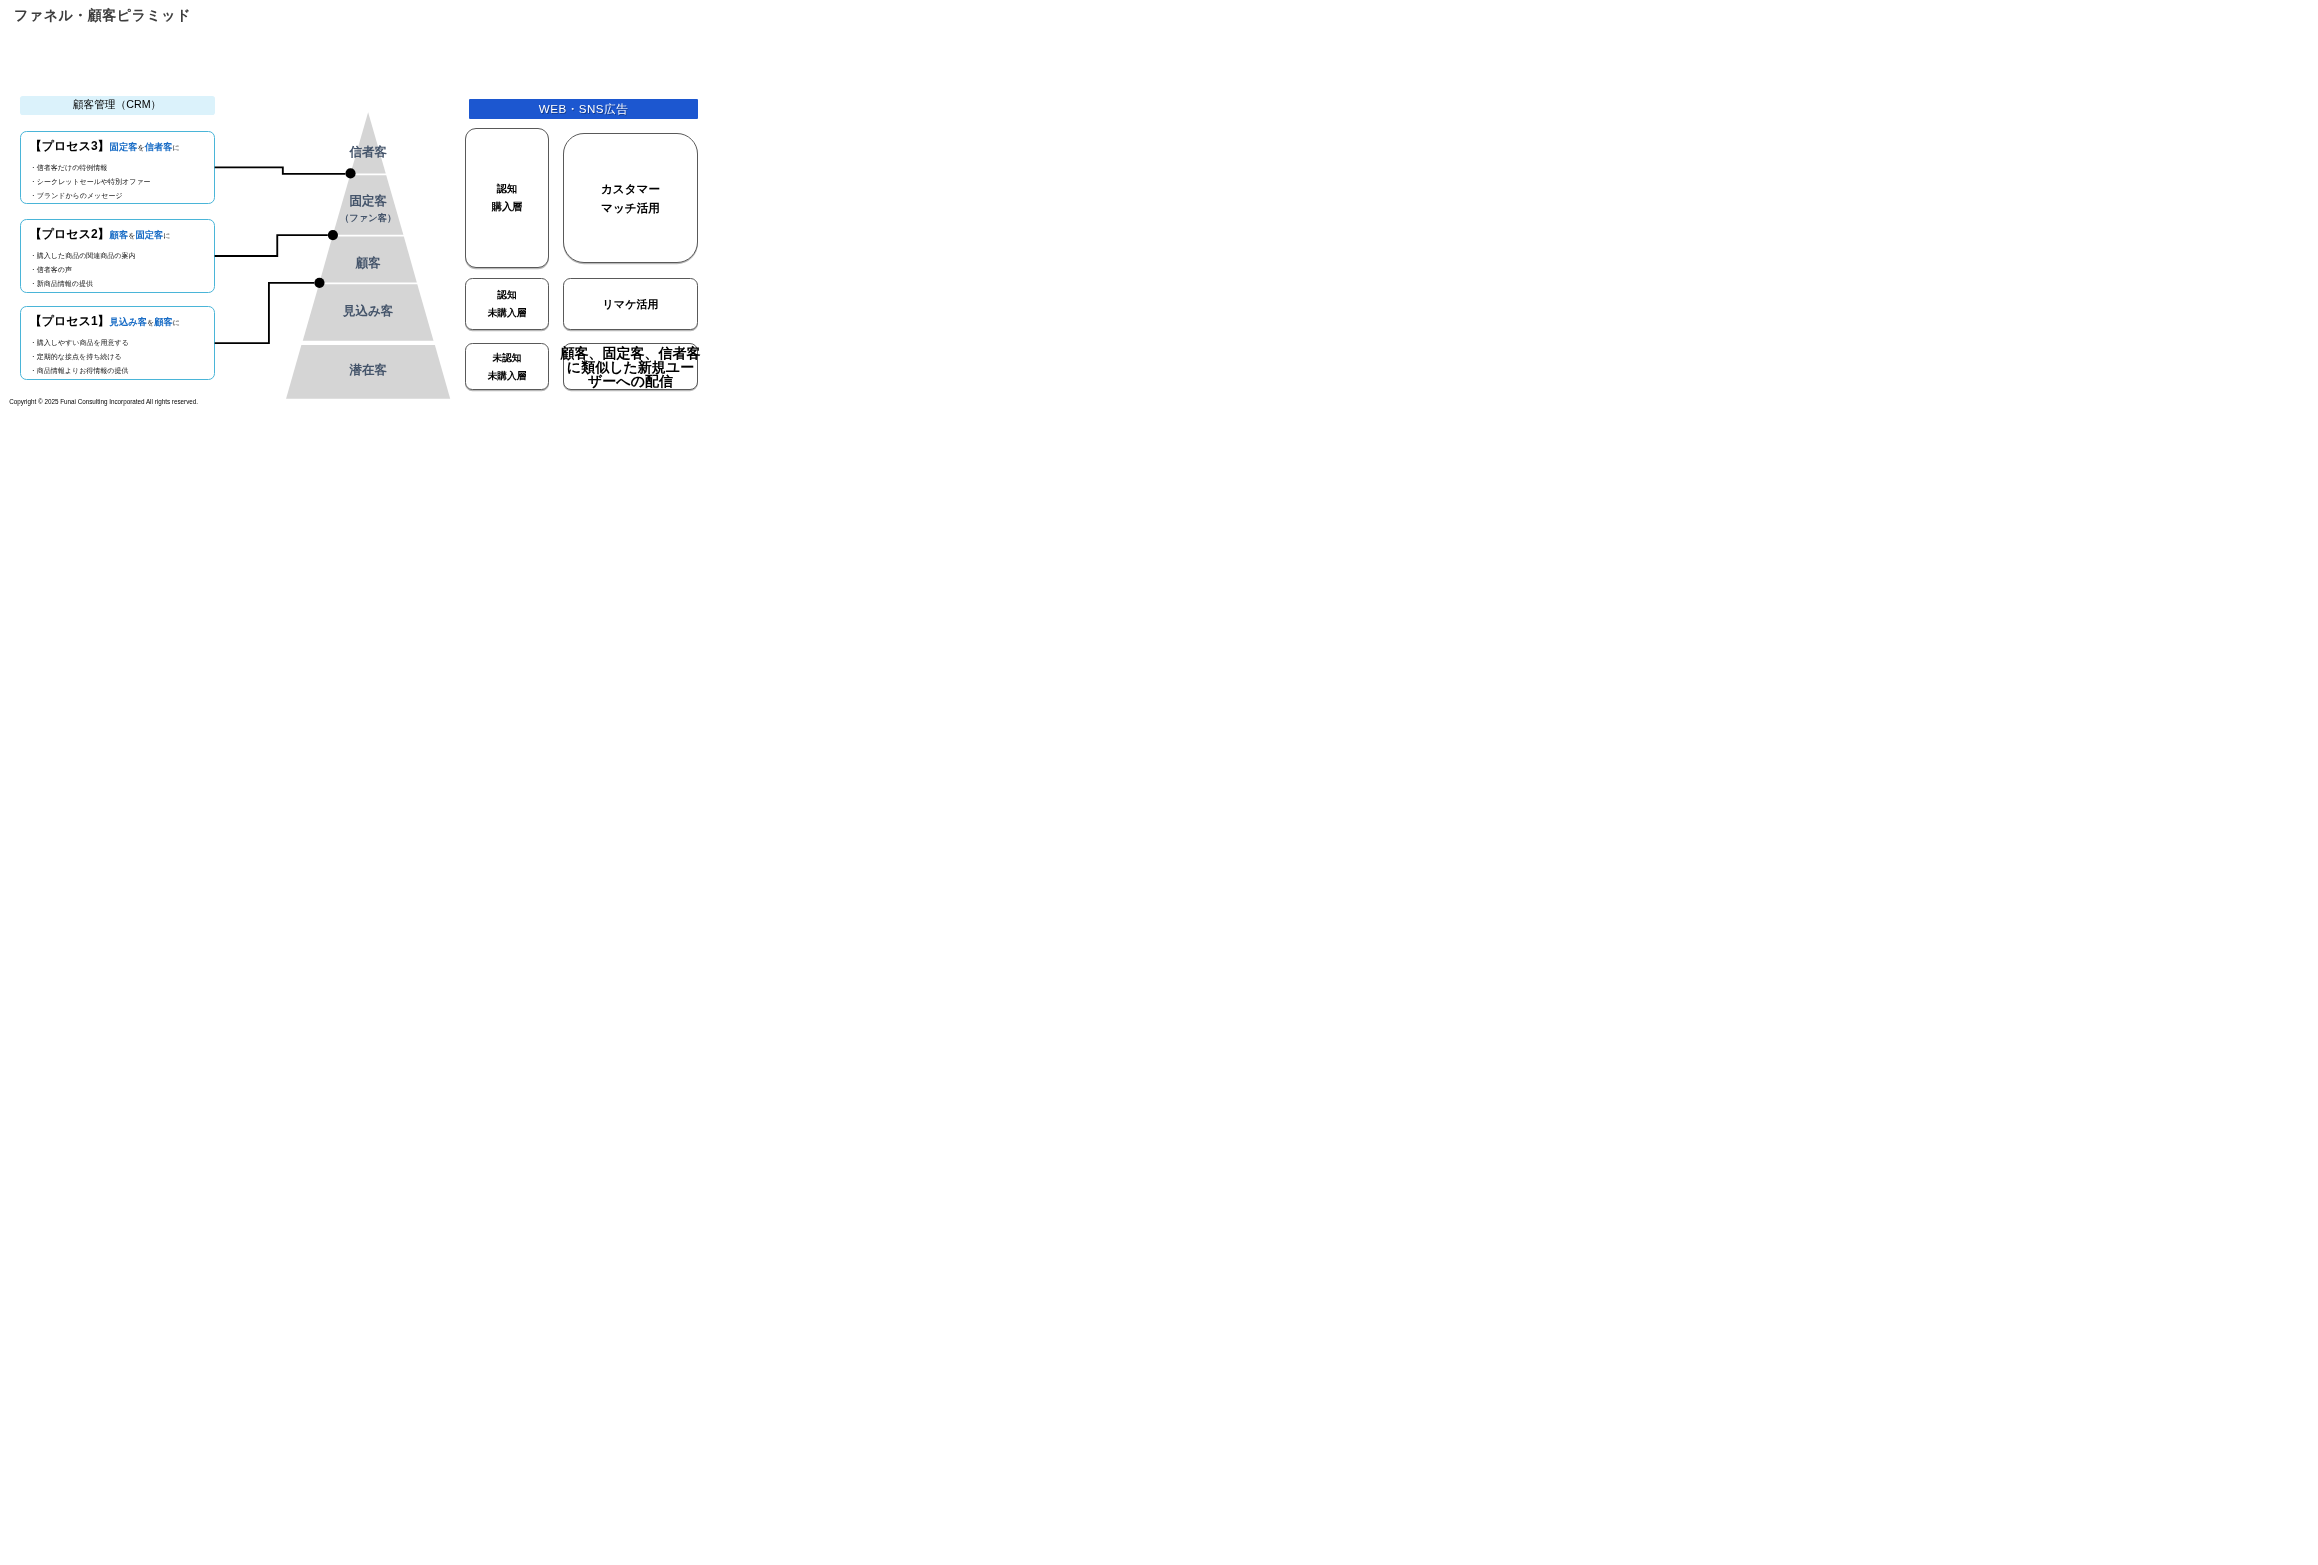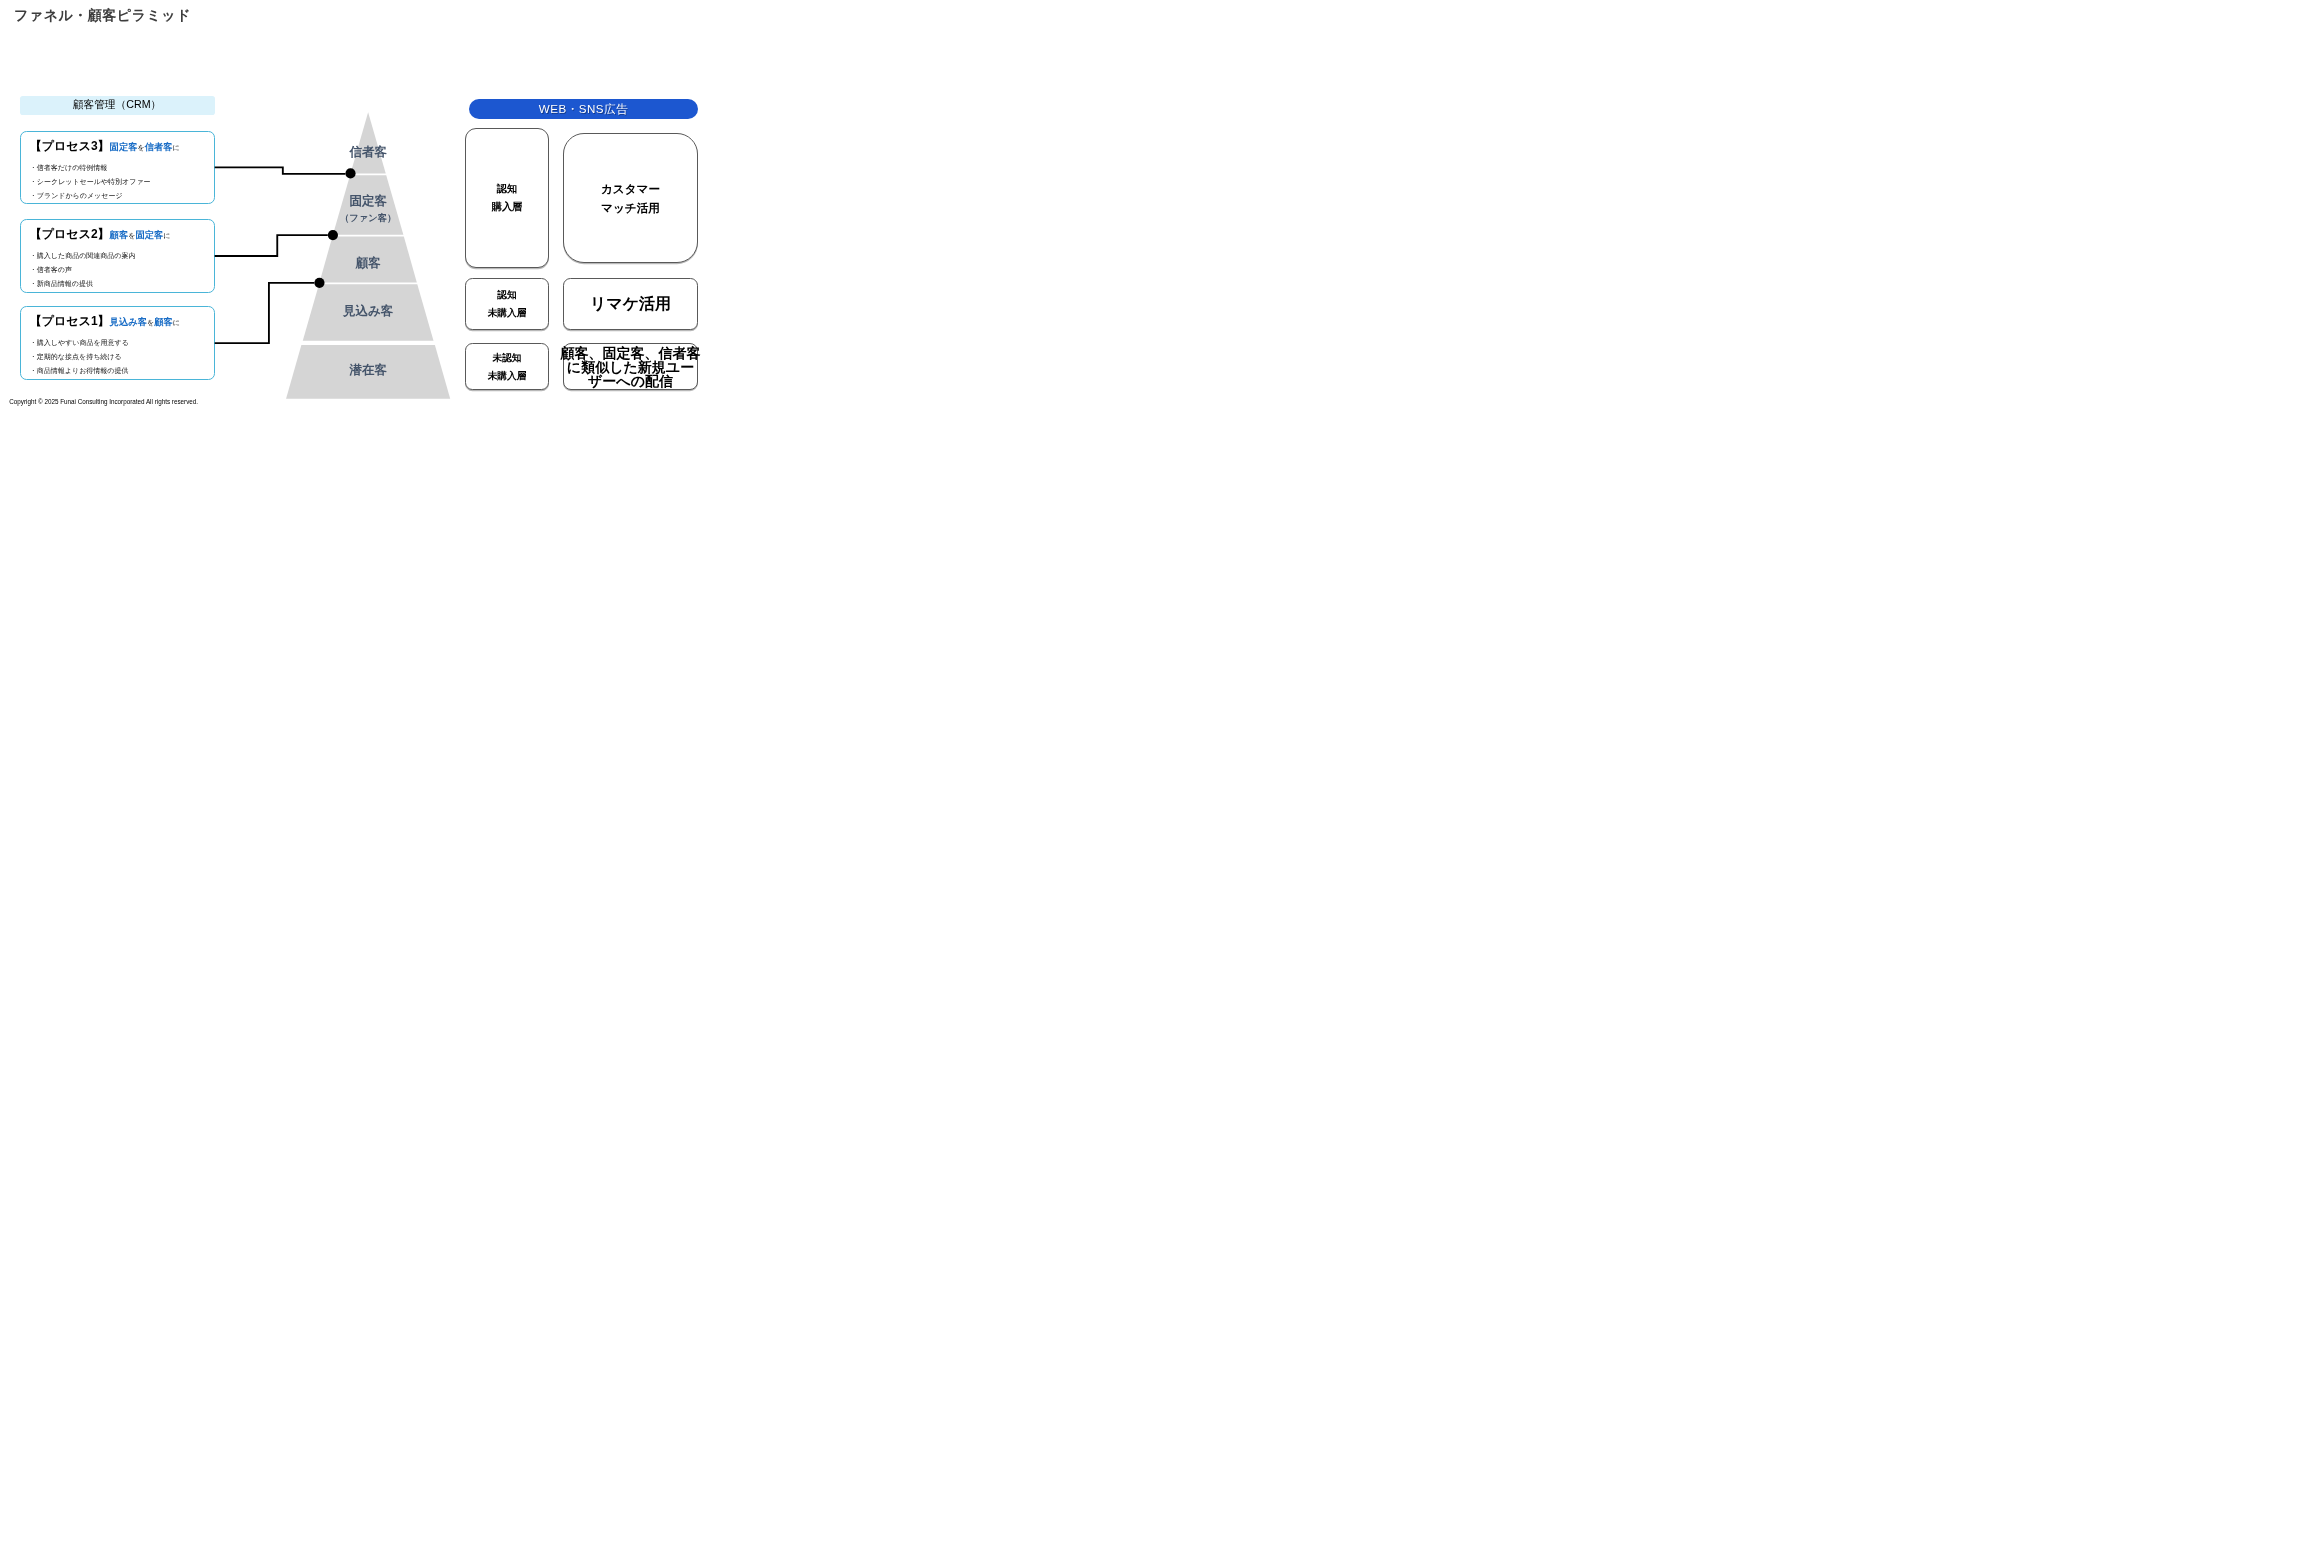--- a/index.html
+++ b/index.html
@@ -5,21 +5,21 @@
   html,body{margin:0;padding:0;background:#ffffff;}
   body{font-family:"Liberation Sans","DejaVu Sans",sans-serif;}
   #stage{position:relative;width:727px;height:409px;background:#ffffff;overflow:hidden;}
 
   .page-title{position:absolute;left:14px;top:7.4px;font-size:14px;font-weight:700;color:#3d3d3d;letter-spacing:0.5px;}
   .subtitle-band{position:absolute;left:0;top:34px;width:727px;height:53px;background:#f0f0f0;}
   .subtitle-text{position:absolute;left:14px;top:0;height:53px;display:flex;align-items:center;font-size:13px;color:#3f3f3f;letter-spacing:0.5px;}
 
   .crm-header{position:absolute;left:19.5px;top:96px;width:195px;height:18.5px;background:#dbf2fb;border-radius:2.8px;
     display:flex;align-items:center;justify-content:center;font-size:10.7px;color:#000;}
-  .ads-header{position:absolute;left:469px;top:99px;width:229px;height:20.4px;background:#1c57d0;border-radius:10px;
+  .ads-header{position:absolute;left:469px;top:99px;width:229px;height:20.4px;background:#1c57d0;border-radius:1px;
     display:flex;align-items:center;justify-content:center;font-size:11.6px;color:#fff;letter-spacing:0.5px;
     text-shadow:0.9px 0.9px 0 rgba(0,0,0,0.35);}
 
   .pbox{position:absolute;left:19.5px;width:195px;background:#fff;border:1.2px solid #4ab5d8;border-radius:6.5px;
     box-sizing:border-box;padding:5.6px 0 0 9.3px;}
   .pbox-3{top:131px;height:73px;}
   .pbox-2{top:219px;height:74px;}
   .pbox-1{top:306px;height:74px;}
   .ptitle{white-space:nowrap;}
   .ptitle .pfx{font-size:12px;font-weight:600;color:#000;}
@@ -28,21 +28,21 @@
   .pbullets{margin-top:6.5px;}
   .pbullet{font-size:7px;line-height:14px;color:#111;white-space:nowrap;}
 
   .rbox{position:absolute;background:#fff;border:0.9px solid #595959;box-sizing:border-box;
     display:flex;flex-direction:column;align-items:center;justify-content:center;
     box-shadow:0 1.2px 0 rgba(0,0,0,0.28);color:#000;font-weight:700;text-align:right;}
   .rbox .ln{white-space:nowrap;}
   .rb-r1c1{left:465px;top:128px;width:84px;height:140px;border-radius:11px;font-size:10.2px;line-height:18.5px;}
   .rb-r1c2{left:563px;top:133px;width:135px;height:130px;border-radius:21px;font-size:11.6px;line-height:19.5px;}
   .rb-r2c1{left:465px;top:278px;width:84px;height:52px;border-radius:7.4px;font-size:9.7px;line-height:17.6px;}
-  .rb-r2c2{left:563px;top:278px;width:135px;height:52px;border-radius:7.4px;font-size:16px;line-height:18.5px;}
+  .rb-r2c2{left:563px;top:278px;width:135px;height:52px;border-radius:7.4px;font-size:11px;line-height:18.5px;}
   .rb-r3c1{left:465px;top:343px;width:84px;height:47px;border-radius:7.4px;font-size:9.7px;line-height:17.6px;}
   .rb-r3c2{left:563px;top:343px;width:135px;height:47px;border-radius:8px;font-size:14px;line-height:14px;}
 
   .copyright{position:absolute;left:9.3px;top:398px;font-size:6.3px;color:#000;}
 
   svg.overlay{position:absolute;left:0;top:0;}
   .pyr-label{fill:#44546a;font-weight:700;font-family:"Liberation Sans","DejaVu Sans",sans-serif;}
 </style>
 </head>
 <body>

